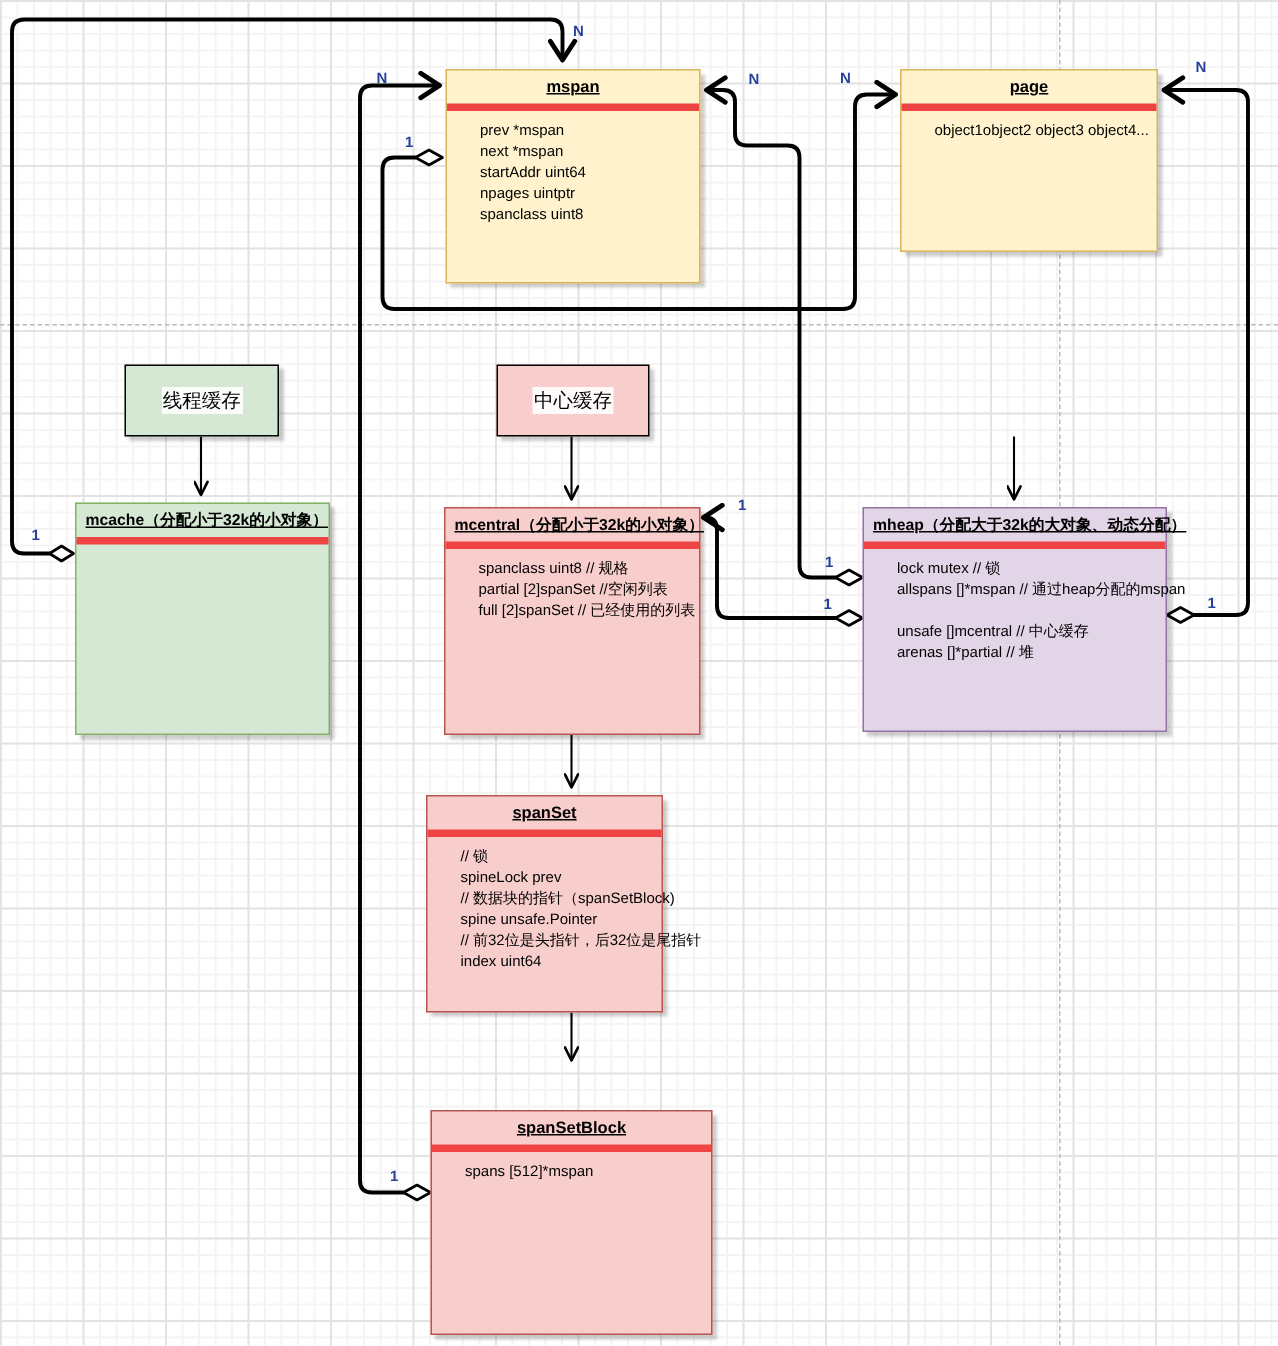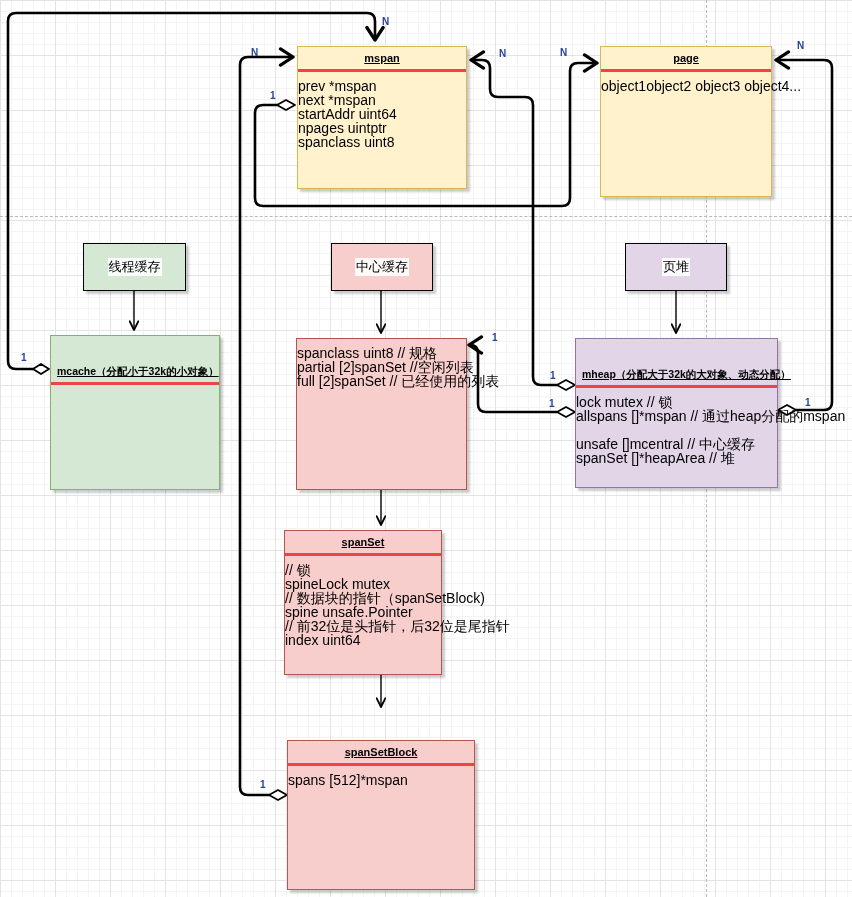--- a/index.html
+++ b/index.html
@@ -20,26 +20,26 @@
   .box{
     position:absolute;box-sizing:border-box;border:1px solid #000;
     box-shadow:3px 3px 2px rgba(0,0,0,0.20);
   }
   .yellow{background:#fff2cc;border-color:#d6b656;}
   .green{background:#d5e8d4;border-color:#82b366;}
   .red{background:#f8cecc;border-color:#b85450;}
   .purple{background:#e1d5e7;border-color:#9673a6;}
   .box-title{
     height:22px;line-height:22px;font-weight:bold;font-size:11px;
-    text-decoration:underline;border-bottom:3px solid #ef4444;
+    text-decoration:underline;border-bottom:5px solid #ef4444;
     padding:0 6px;white-space:nowrap;color:#000;
   }
   .box-title.center{text-align:center;}
-  .box-title.small{font-size:10.5px;margin-top:24px;}
-  .box-body{padding:7px 0;font-size:14px;color:#000;}
+  .box-title.small{font-size:10.5px;}
+  .box-body{padding:7px 22px;font-size:10px;color:#000;}
   .field{min-height:14px;line-height:14px;white-space:nowrap;}
   .label-box{
     position:absolute;box-sizing:border-box;border:1px solid #000;
     display:flex;align-items:center;justify-content:center;
     font-size:13px;color:#000;box-shadow:3px 3px 2px rgba(0,0,0,0.20);
   }
   .label-box span{background:rgba(255,255,255,0.9);padding:0 1px;}
   .mult{
     position:absolute;font-size:10px;font-weight:bold;color:#28429b;
     line-height:12px;
@@ -94,65 +94,63 @@
     <div class="box-title center">mspan</div>
     <div class="box-body">
       <div class="field">prev *mspan</div>
       <div class="field">next *mspan</div>
       <div class="field">startAddr uint64</div>
       <div class="field">npages uintptr</div>
       <div class="field">spanclass uint8</div>
     </div>
   </div>
 
-  <div class="box yellow" style="left:600px;top:46px;width:172px;height:151px">
+  <div class="box yellow" style="left:600px;top:46px;width:172px;height:122px">
     <div class="box-title center">page</div>
     <div class="box-body">
       <div class="field">object1object2 object3 object4...</div>
     </div>
   </div>
 
   <div class="label-box green" style="left:83px;top:243px;width:103px;height:48px">
     <span>线程缓存</span>
   </div>
   <div class="label-box red" style="left:331px;top:243px;width:102px;height:48px">
     <span>中心缓存</span>
   </div>
-  <div class="label-box purple" style="left:625px;top:243px;width:102px;height:48px">
-    <span>页堆</span>
-  </div>
 
   <div class="box green" style="left:50px;top:335px;width:170px;height:155px">
     <div class="box-title small">mcache（分配小于32k的小对象）</div>
   </div>
 
   <div class="box red" style="left:296px;top:338px;width:171px;height:152px">
+    <div class="box-title small">mcentral（分配小于32k的小对象）</div>
     <div class="box-body">
       <div class="field">spanclass uint8 // 规格</div>
       <div class="field">partial [2]spanSet //空闲列表</div>
       <div class="field">full [2]spanSet // 已经使用的列表</div>
     </div>
   </div>
 
   <div class="box purple" style="left:575px;top:338px;width:203px;height:150px">
     <div class="box-title small">mheap（分配大于32k的大对象、动态分配）</div>
     <div class="box-body">
       <div class="field">lock mutex // 锁</div>
       <div class="field">allspans []*mspan // 通过heap分配的mspan</div>
       <div class="field"></div>
       <div class="field">unsafe []mcentral  // 中心缓存</div>
-      <div class="field">spanSet []*heapArea // 堆</div>
+      <div class="field">arenas []*partial // 堆</div>
     </div>
   </div>
 
   <div class="box red" style="left:284px;top:530px;width:158px;height:145px">
     <div class="box-title center">spanSet</div>
     <div class="box-body">
       <div class="field">// 锁</div>
-      <div class="field">spineLock mutex</div>
+      <div class="field">spineLock prev</div>
       <div class="field">// 数据块的指针（spanSetBlock)</div>
       <div class="field">spine unsafe.Pointer</div>
       <div class="field">// 前32位是头指针，后32位是尾指针</div>
       <div class="field">index uint64</div>
     </div>
   </div>
 
   <div class="box red" style="left:287px;top:740px;width:188px;height:150px">
     <div class="box-title center">spanSetBlock</div>
     <div class="box-body">

